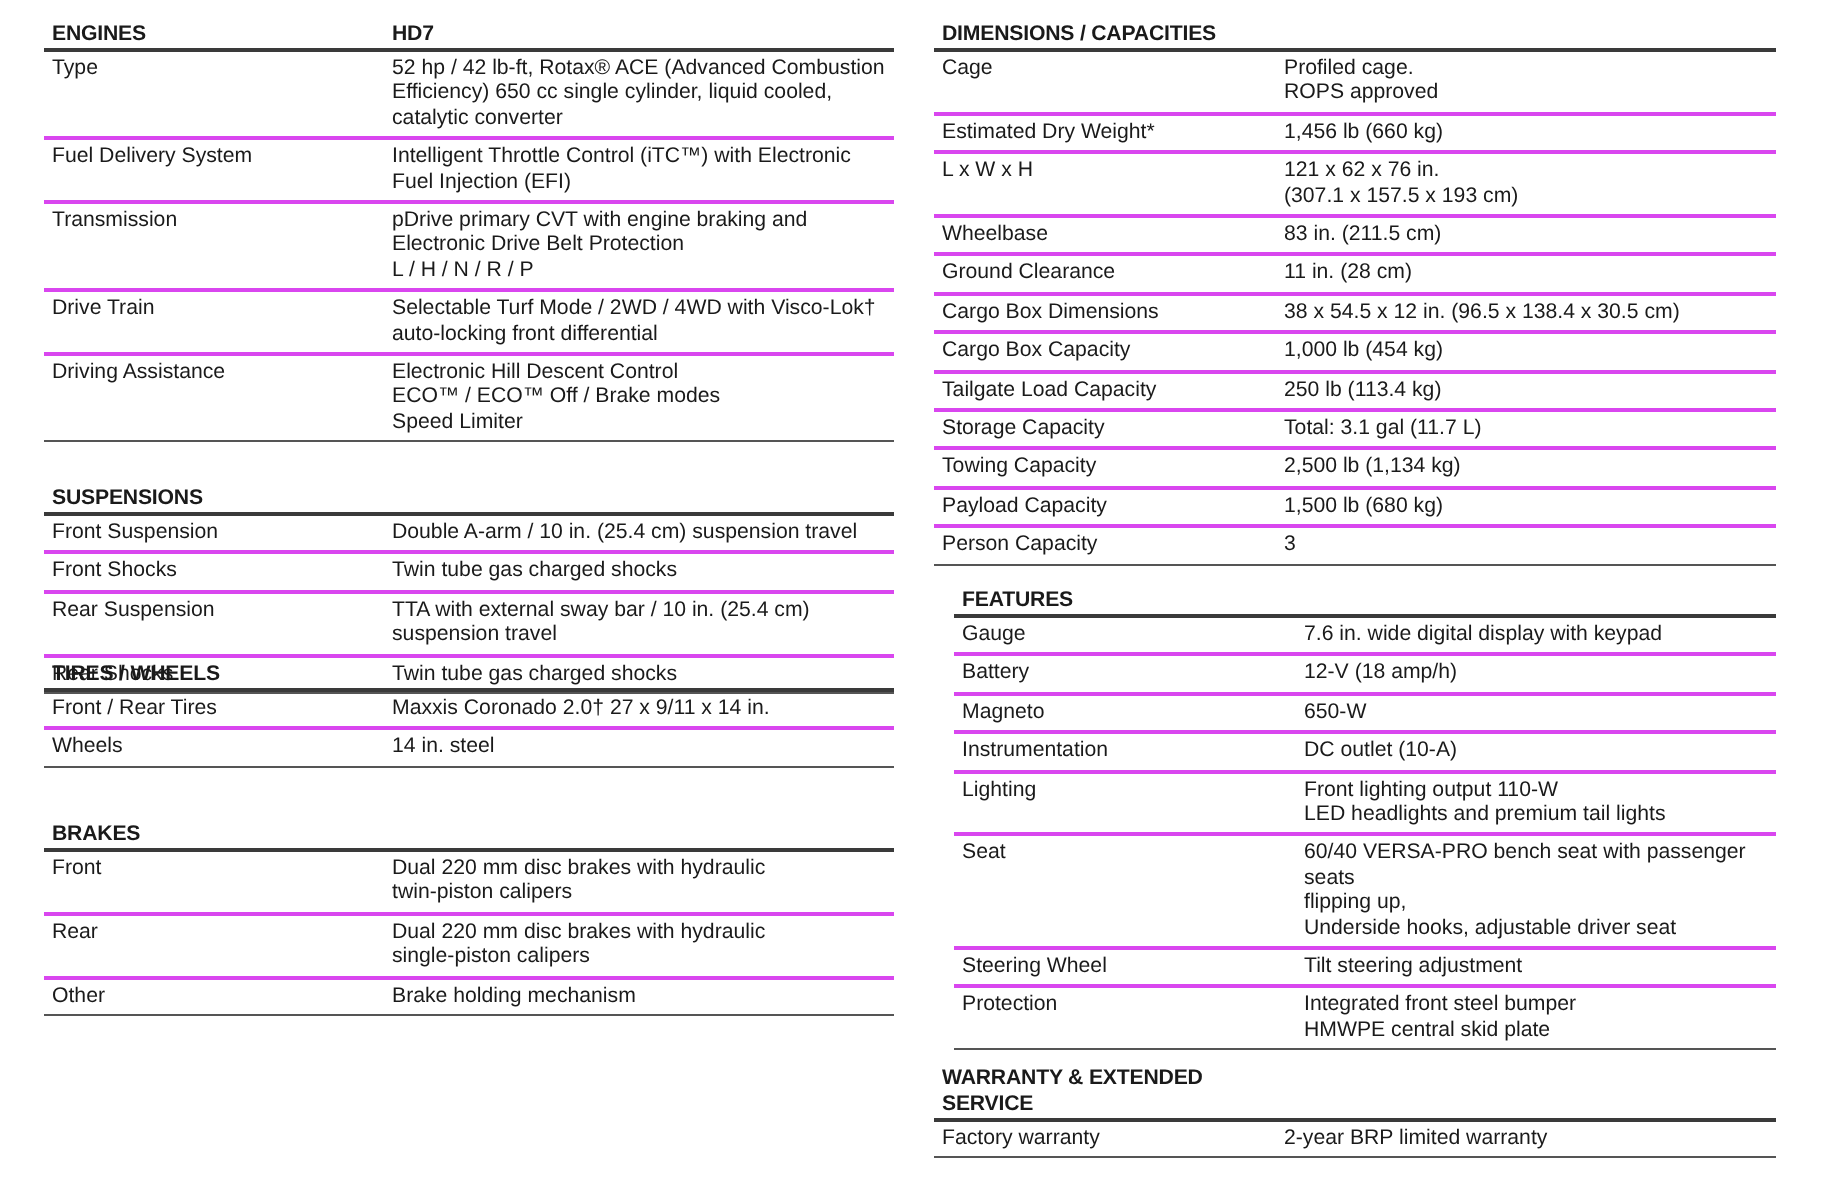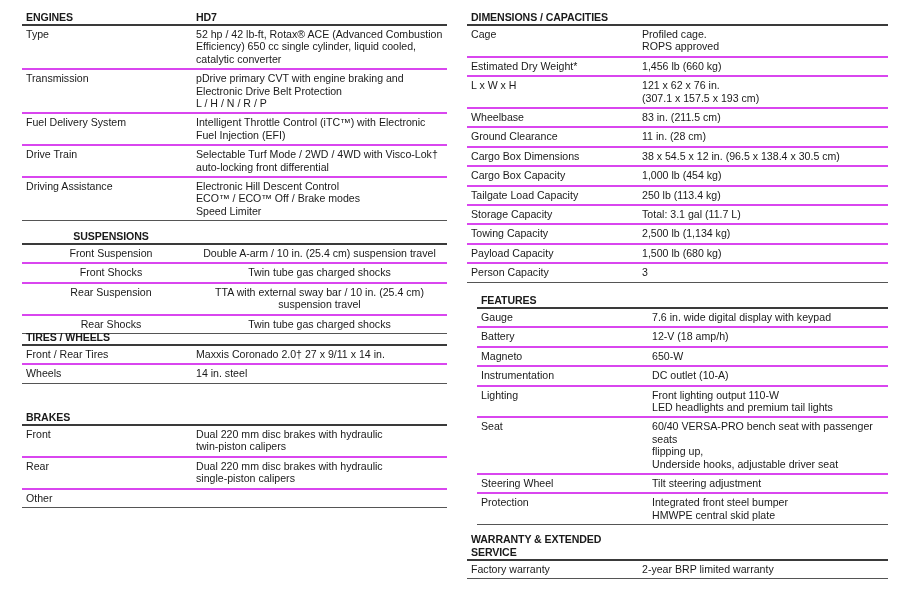--- a/index.html
+++ b/index.html
@@ -36,43 +36,43 @@
         <span class="h-label">ENGINES</span>
         <span>HD7</span>
       </div>
       <div class="row">
         <div class="label">Type</div>
         <div class="value">52 hp / 42 lb-ft, Rotax® ACE (Advanced Combustion
 Efficiency) 650 cc single cylinder, liquid cooled,
 catalytic converter</div>
       </div>
       <div class="row">
+        <div class="label">Fuel Delivery System</div>
+        <div class="value">Intelligent Throttle Control (iTC™) with Electronic
+Fuel Injection (EFI)</div>
+      </div>
+      <div class="row">
         <div class="label">Transmission</div>
         <div class="value">pDrive primary CVT with engine braking and
 Electronic Drive Belt Protection
  L / H / N / R / P</div>
       </div>
       <div class="row">
-        <div class="label">Fuel Delivery System</div>
-        <div class="value">Intelligent Throttle Control (iTC™) with Electronic
-Fuel Injection (EFI)</div>
-      </div>
-      <div class="row">
         <div class="label">Drive Train</div>
         <div class="value">Selectable Turf Mode / 2WD / 4WD with Visco-Lok†
 auto-locking front differential</div>
       </div>
       <div class="row">
         <div class="label">Driving Assistance</div>
         <div class="value">Electronic Hill Descent Control
 ECO™ / ECO™ Off / Brake modes
 Speed Limiter</div>
       </div>
     </div>
-    <div class="section" style="position: absolute; left: 0px; right: 0px; top: 229px; text-align: center;">
+    <div class="section" style="position: absolute; left: 0px; right: 0px; top: 242px;">
       <div class="sec-head">
         <span class="h-label">SUSPENSIONS</span>
         <span></span>
       </div>
       <div class="row">
         <div class="label">Front Suspension</div>
         <div class="value">Double A-arm / 10 in. (25.4 cm) suspension travel</div>
       </div>
       <div class="row">
         <div class="label">Front Shocks</div>
@@ -112,20 +112,21 @@
         <div class="value">Dual 220 mm disc brakes with hydraulic
 twin-piston calipers</div>
       </div>
       <div class="row">
         <div class="label">Rear</div>
         <div class="value">Dual 220 mm disc brakes with hydraulic
 single-piston calipers</div>
       </div>
       <div class="row">
         <div class="label">Other</div>
+        <div class="value">Brake holding mechanism</div>
       </div>
     </div>
   </div>
 <div class="col col-right">
     <div class="section" style="position: absolute; left: 0px; right: 0px; top: 10px;">
       <div class="sec-head">
         <span class="h-label">DIMENSIONS / CAPACITIES</span>
         <span></span>
       </div>
       <div class="row">

